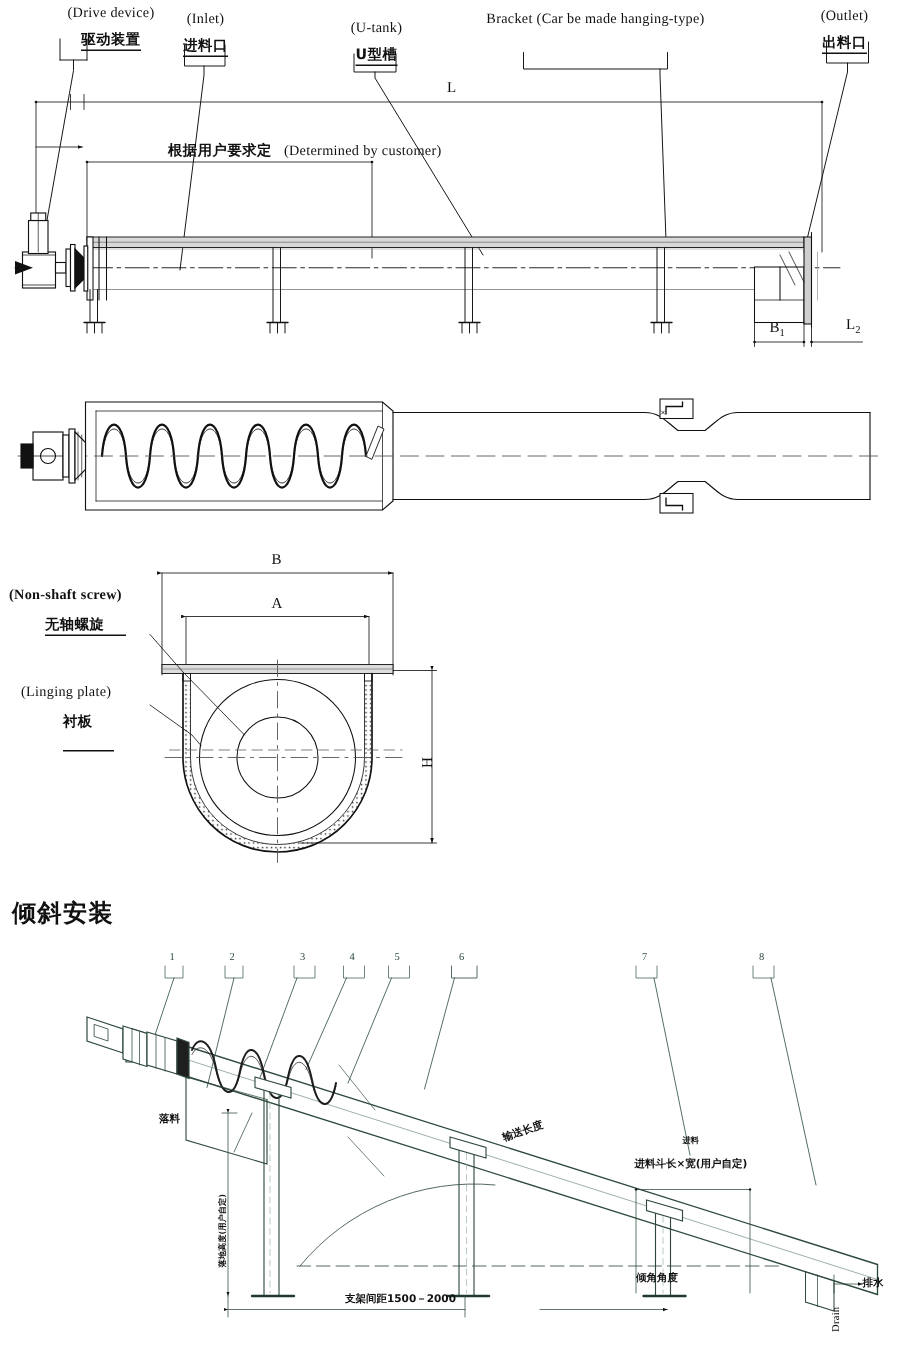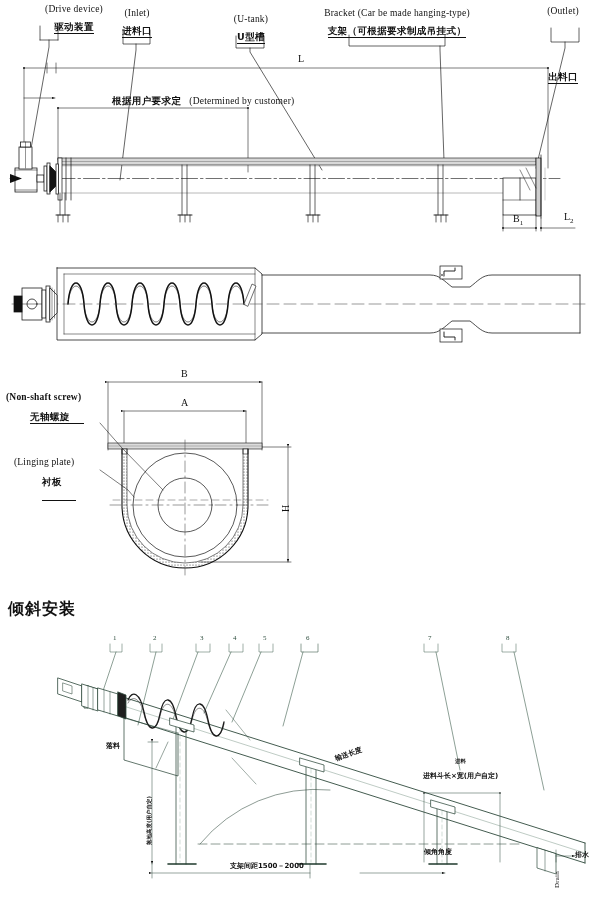--- a/index.html
+++ b/index.html
@@ -411,26 +411,23 @@
 <div class="lbl ctr" style="left:98px;top:20px;width:78px;">
   <span class="cn ul">进料口</span>
 </div>
 
 <div class="lbl ctr en" style="left:212px;top:14px;width:78px;">(U-tank)</div>
 <div class="lbl ctr" style="left:212px;top:26px;width:78px;">
   <span class="cn ul">U型槽</span>
 </div>
 
 <div class="lbl ctr en" style="left:306px;top:8px;width:182px;">Bracket (Car be made hanging-type)</div>
-<div class="lbl ctr" style="left:306px;top:20px;width:182px;">
-  <span class="cn ul">支架（可根据要求制成吊挂式）</span>
-</div>
 
 <div class="lbl ctr en" style="left:526px;top:6px;width:74px;">(Outlet)</div>
-<div class="lbl ctr" style="left:526px;top:18px;width:74px;margin-top:48px;">
+<div class="lbl ctr" style="left:526px;top:18px;width:74px;">
   <span class="cn ul">出料口</span>
 </div>
 
 <div class="lbl dim" style="left:298px;top:53px;">L</div>
 
 <div class="lbl" style="left:112px;top:90px;">
   <span class="cn">根据用户要求定</span>
   <span class="en" style="margin-left:4px;">(Determined by customer)</span>
 </div>
 

